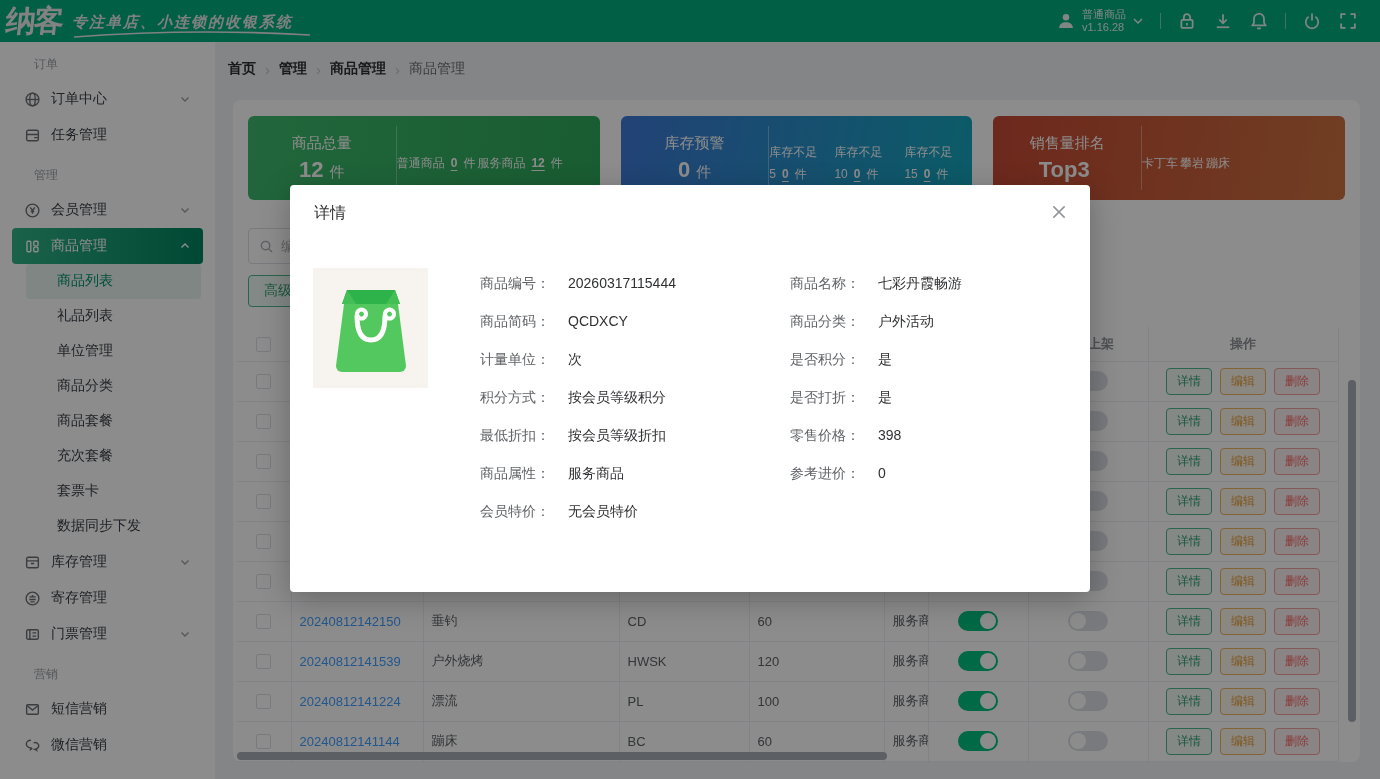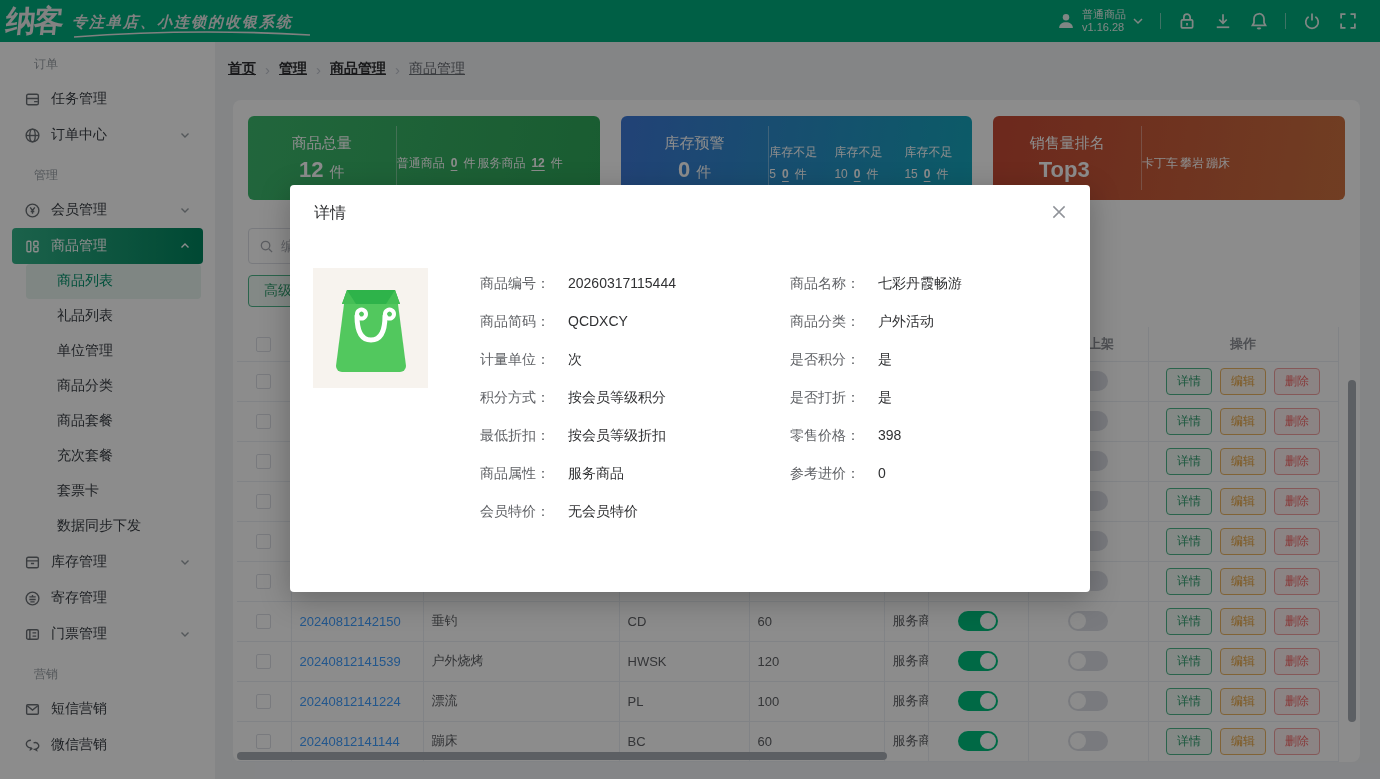--- a/index.html
+++ b/index.html
@@ -34,21 +34,21 @@
   .side-item.active { background:linear-gradient(90deg,#33B389,#00845E); color:#FFFFFF; }
   .side-item.active .s-icon, .side-item.active .s-chev { color:#FFFFFF; }
   .side-sub { height:35px; line-height:35px; margin:0 14px 0 26px; padding-left:31px;
     border-radius:4px; font-size:14px; color:#3A3F45; cursor:pointer; }
   .side-sub.active { background:#E7F4EE; color:#00916B; }
 
   
   .main { position:absolute; left:215px; top:42px; width:1165px; height:737px; z-index:1; }
   .breadcrumb { position:absolute; left:13px; top:18px; display:flex;
     align-items:center; gap:9px; font-size:14px; }
-  .bc-item { color:#303133; font-weight:bold; cursor:pointer;text-decoration:underline; }
+  .bc-item { color:#303133; font-weight:bold; cursor:pointer; }
   .bc-item.last { color:#6B6F75; font-weight:normal; cursor:default; }
   .bc-sep { color:#C0C4CC; font-size:15px; }
 
   .panel { position:absolute; left:18px; top:58px; width:1127px; height:662px;
     background:#FFFFFF; border-radius:8px; }
 
   
   .cards { position:absolute; left:15px; top:16px; width:1097px; display:flex; gap:21px; }
   .card { flex:1; height:84px; border-radius:6px; color:#FFFFFF; display:flex;
     overflow:hidden; }
@@ -187,40 +187,40 @@
         </svg>
       </span>
   </div>
 </div>
 
 <div class="sidebar" id="sidebar">
     <div class="side-section">订单</div>
     <div class="side-item">
       <span class="s-icon">
         <svg viewBox="0 0 16 16" width="17" height="17" fill="none" stroke="currentColor" stroke-width="1.3">
-          <rect x="2.5" y="3" width="11" height="10" rx="1.5"></rect>
-          <path d="M2.5 7h11M9.5 10H13"></path>
-        </svg>
-      </span>
-      <span class="s-label">任务管理</span>
-    </div>
-    <div class="side-item">
-      <span class="s-icon">
-        <svg viewBox="0 0 16 16" width="17" height="17" fill="none" stroke="currentColor" stroke-width="1.3">
           <circle cx="8" cy="8" r="6"></circle>
           <ellipse cx="8" cy="8" rx="2.6" ry="6"></ellipse>
           <path d="M2 8h12"></path>
         </svg>
       </span>
       <span class="s-label">订单中心</span>
       <span class="s-chev">
         <svg viewBox="0 0 12 12" width="12" height="12" fill="none" stroke="currentColor" stroke-width="1.4">
           <path d="M2.5 4.5L6 8l3.5-3.5"></path>
         </svg>
       </span>
+    </div>
+    <div class="side-item">
+      <span class="s-icon">
+        <svg viewBox="0 0 16 16" width="17" height="17" fill="none" stroke="currentColor" stroke-width="1.3">
+          <rect x="2.5" y="3" width="11" height="10" rx="1.5"></rect>
+          <path d="M2.5 7h11M9.5 10H13"></path>
+        </svg>
+      </span>
+      <span class="s-label">任务管理</span>
     </div>
     <div class="side-section">管理</div>
     <div class="side-item">
       <span class="s-icon">
         <svg viewBox="0 0 16 16" width="17" height="17" fill="none" stroke="currentColor" stroke-width="1.3">
           <circle cx="8" cy="8" r="6"></circle>
           <path d="M5.8 5l2.2 3 2.2-3M8 8v3M6.3 9h3.4"></path>
         </svg>
       </span>
       <span class="s-label">会员管理</span>

